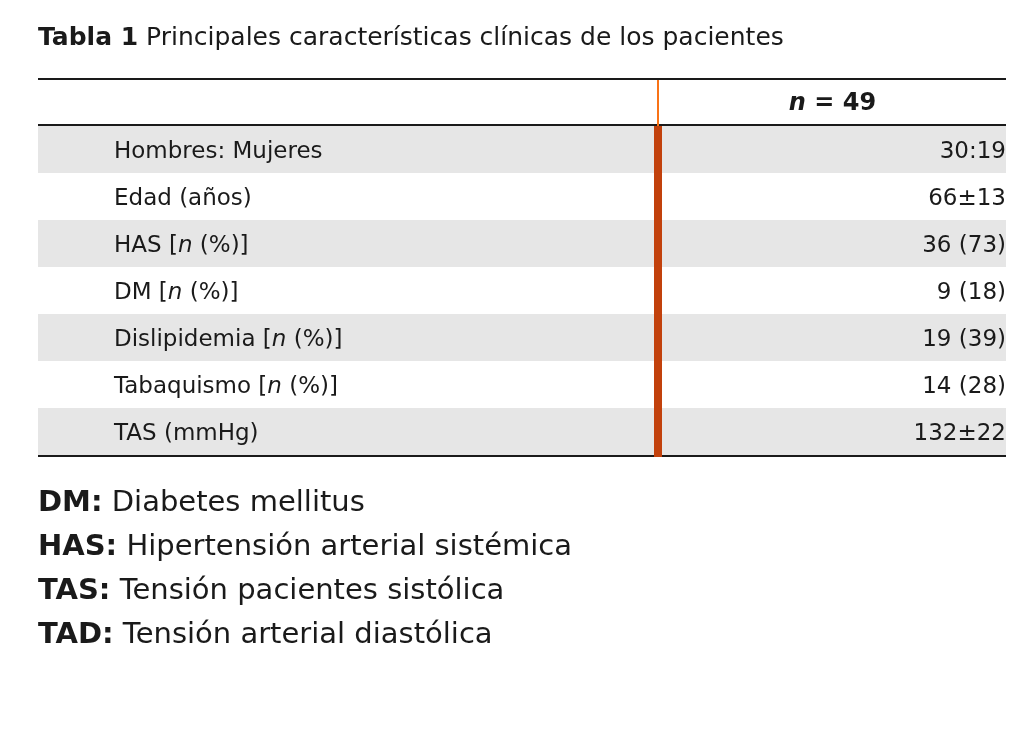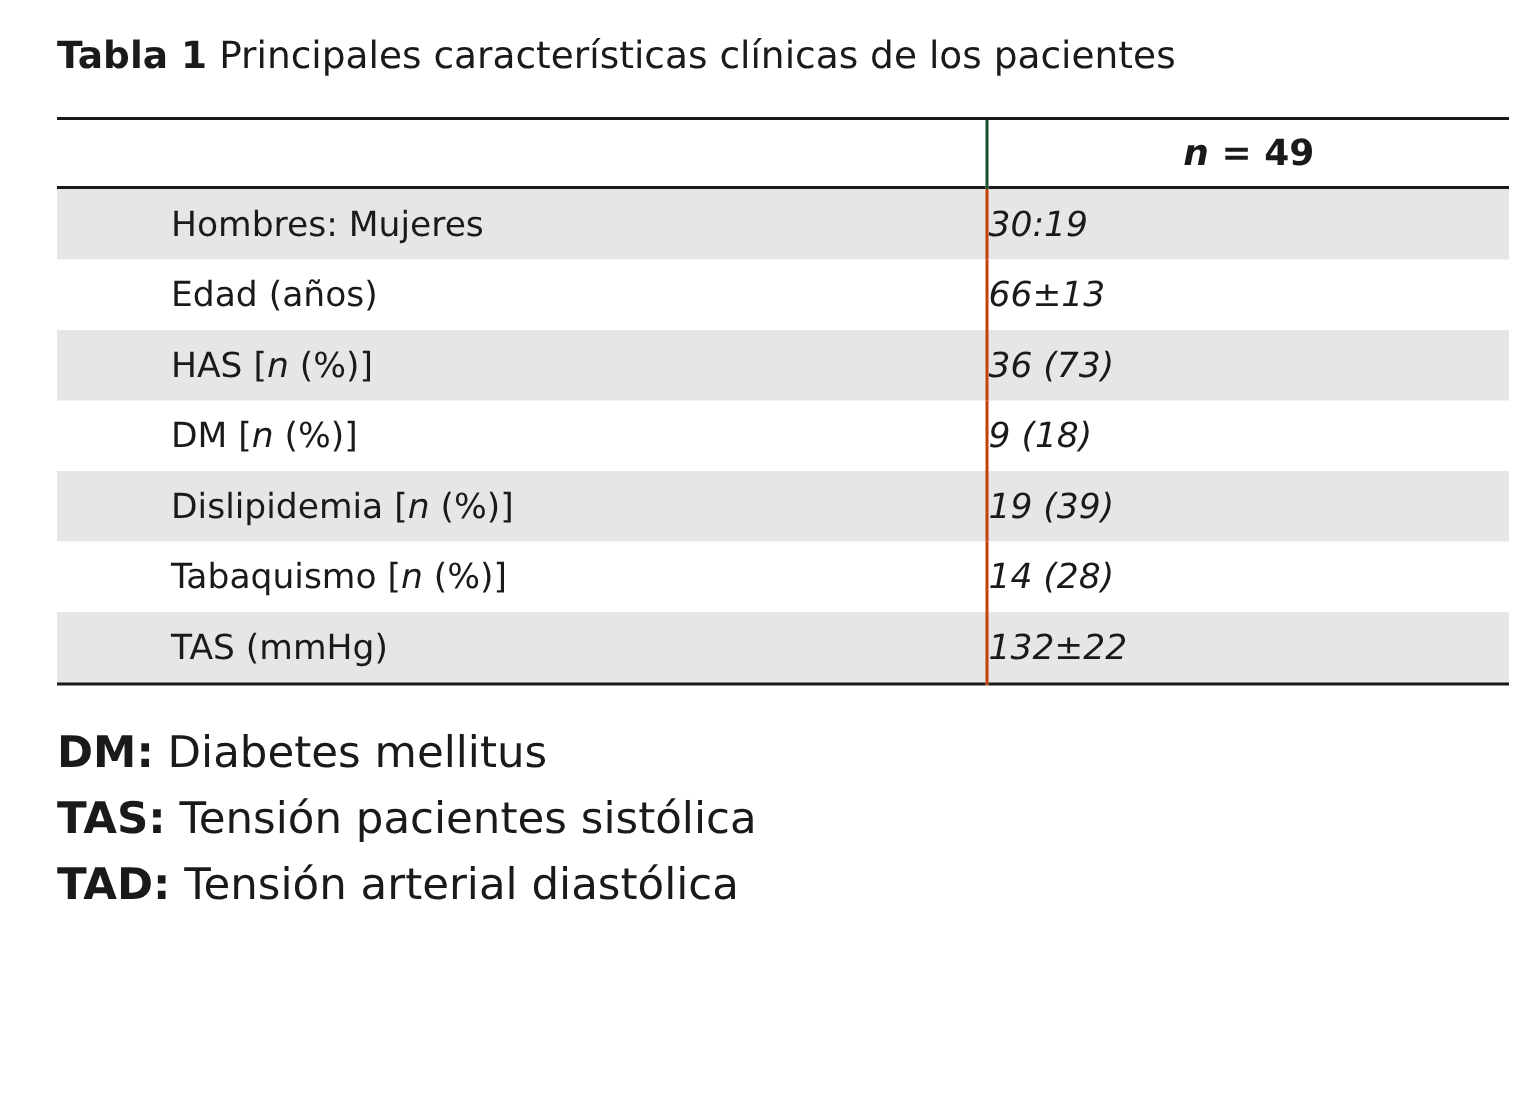--- a/index.html
+++ b/index.html
@@ -72,42 +72,41 @@
     font-size: 24px;
     height: 44px;
     vertical-align: middle;
     font-weight: bold;
     text-align: center;
   }
   .head-row th.label-cell {
     text-align: left;
   }
   .head-row th.value-cell {
-    border-left: 2px solid #14532d;
+    border-left: 2px solid #f97316;
   }
   .head-row th .nsym {
     font-style: italic;
     font-weight: bold;
   }
 
   tbody tr.body-row td {
     font-size: 23px;
     height: 47px;
     vertical-align: middle;
     color: #1a1a1a;
   }
   tbody tr.body-row td.label-cell {
     text-align: left;
     padding-left: 76px;
     box-sizing: border-box;
   }
   tbody tr.body-row td.value-cell {
-    text-align: left;
-    border-left: 2px solid #c2410c;
-    font-style: italic;
+    text-align: right;
+    border-left: 8px solid #c2410c;
   }
   tbody tr.body-row.shaded td {
     background: #e6e6e6;
     margin-top: 36px;
   }
   .ital {
     font-style: italic;
   }
 
   .footnotes {
@@ -192,17 +191,18 @@
 
       <tr class="rule-bottom">
         <td></td>
         <td></td>
       </tr>
     </tbody>
   </table>
 
   <div class="footnotes">
     <div class="fn"><span class="abbr">DM:</span><span> Diabetes mellitus</span></div>
+    <div class="fn"><span class="abbr">HAS:</span><span> Hipertensión arterial sistémica</span></div>
     <div class="fn"><span class="abbr">TAS:</span><span> Tensión pacientes sistólica</span></div>
     <div class="fn"><span class="abbr">TAD:</span><span> Tensión arterial diastólica</span></div>
   </div>
 
 </div>
 
 </body></html>

